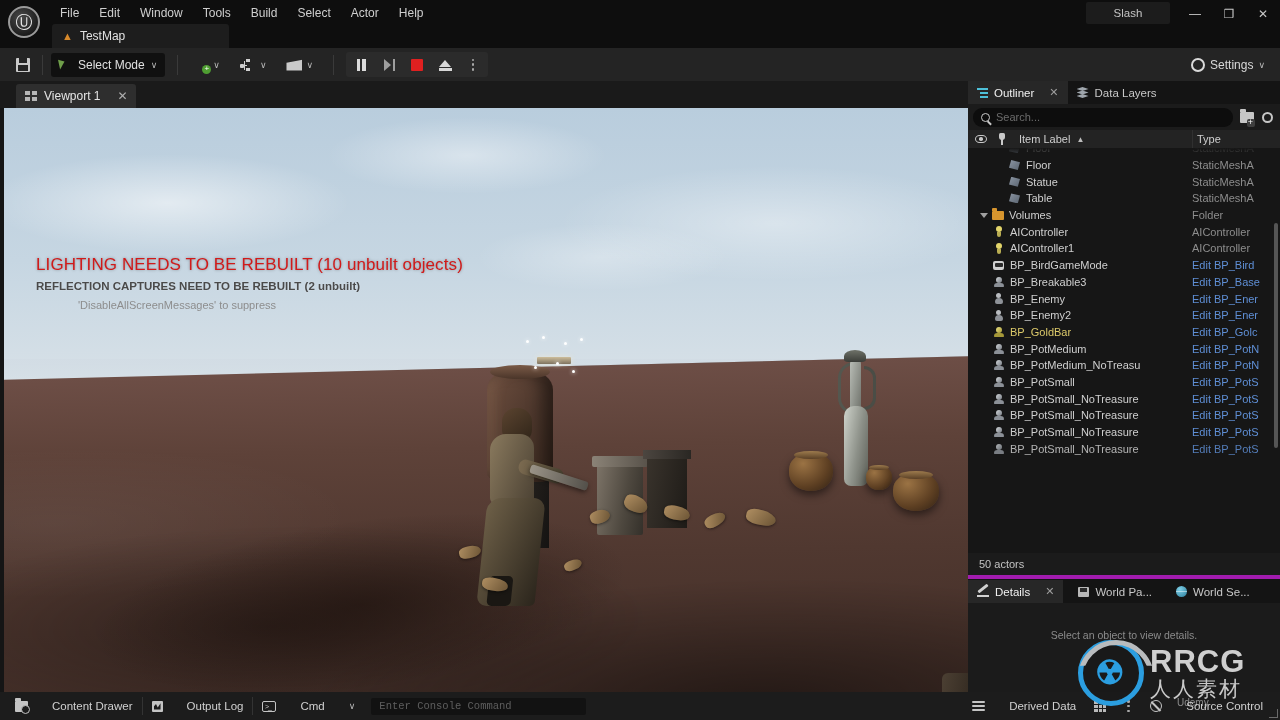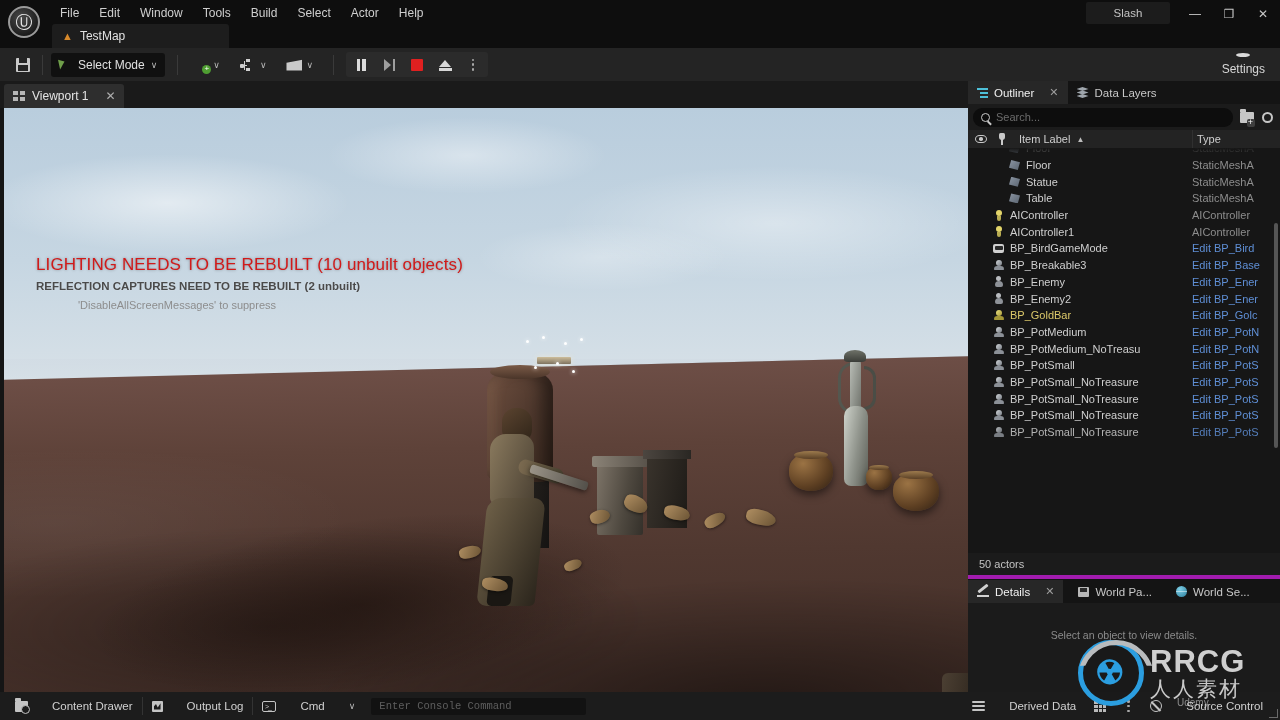--- a/index.html
+++ b/index.html
@@ -154,39 +154,39 @@
     border-bottom:7px solid #d8d8d8; border-left:6.5px solid transparent; border-right:6.5px solid transparent;
   }
   .icon-eject:after {
     content:''; position:absolute; left:0; bottom:0; width:13px; height:2.5px; background:#d8d8d8;
   }
   .kebab { width: 14px; height: 14px; display:flex; flex-direction:column;
     align-items:center; justify-content:space-between; padding: 1px 0; }
   .kebab i { width: 2.5px; height: 2.5px; background: #a8a8a8; border-radius:50%; }
   .settings-btn {
     position: absolute; right: 8px; display: flex; align-items: center; gap: 5px;
-    height: 24px; padding: 0 7px; border-radius: 2px; flex-direction: column;
+    height: 24px; padding: 0 7px; border-radius: 2px;
   }
   .gear {
     width: 14px; height: 14px; border-radius: 50%;
     border: 2.5px solid #dadada;
     position: relative;
   }
   .gear:before {
     content:''; position: absolute; left: 2px; top: 2px; width: 5px; height: 5px;
     background: #242424; border-radius: 50%;
   }
 
   
   .vp-tabstrip {
     position: absolute; left: 0; top: 81px; width: 968px; height: 27px;
     background: #1a1a1a;
   }
   .vp-tab {
-    position: absolute; left: 4px; top: 3px; height: 24px;
+    position: absolute; left: 16px; top: 3px; height: 24px;
     background: #2e2e2e;
     display: flex; align-items: center; gap: 7px;
     padding: 0 8px 0 9px;
     border-top-left-radius: 3px; border-top-right-radius: 3px;
   }
   .vp-tab .vicon {
     width: 12px; height: 10px; display: grid;
     grid-template-columns: 1fr 1fr; grid-template-rows: 1fr 1fr; gap: 1.5px;
   }
   .vp-tab .vicon i { background: #b6b6b6; display: block; }
@@ -967,20 +967,29 @@
           <div class="row">
             <span style="width: 40px; flex: 0 0 auto;"></span>
             <span class="ic">
               <span class="ic-mesh"></span>
             </span>
             <span class="nm">Table</span>
             <span class="ty">StaticMeshA</span>
           </div>
           <div class="row">
             <span style="width: 24px; flex: 0 0 auto;"></span>
+            <span class="tri open" style="margin-left: -12px;"></span>
+            <span class="ic">
+              <span class="ic-folder"></span>
+            </span>
+            <span class="nm">Volumes</span>
+            <span class="ty">Folder</span>
+          </div>
+          <div class="row">
+            <span style="width: 24px; flex: 0 0 auto;"></span>
             <span class="ic">
               <span class="ic-ai"></span>
             </span>
             <span class="nm">AIController</span>
             <span class="ty">AIController</span>
           </div>
           <div class="row">
             <span style="width: 24px; flex: 0 0 auto;"></span>
             <span class="ic">
               <span class="ic-ai"></span>

